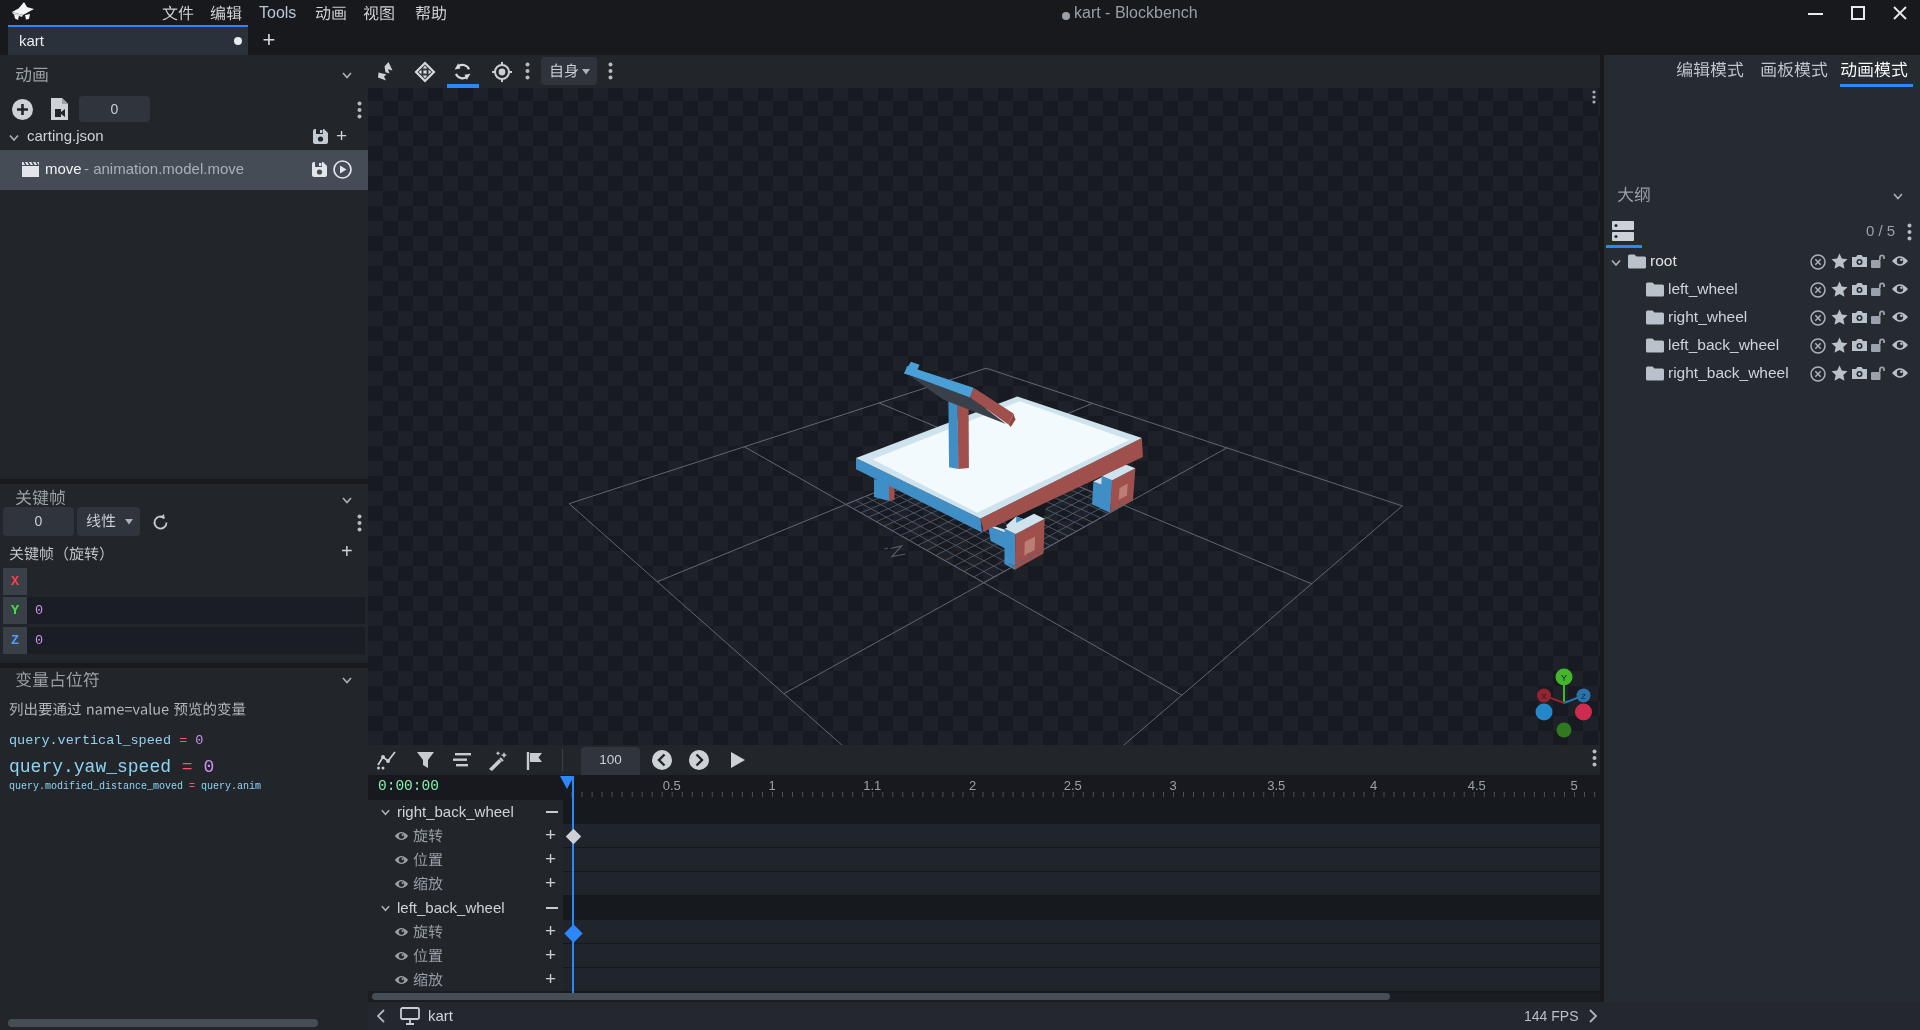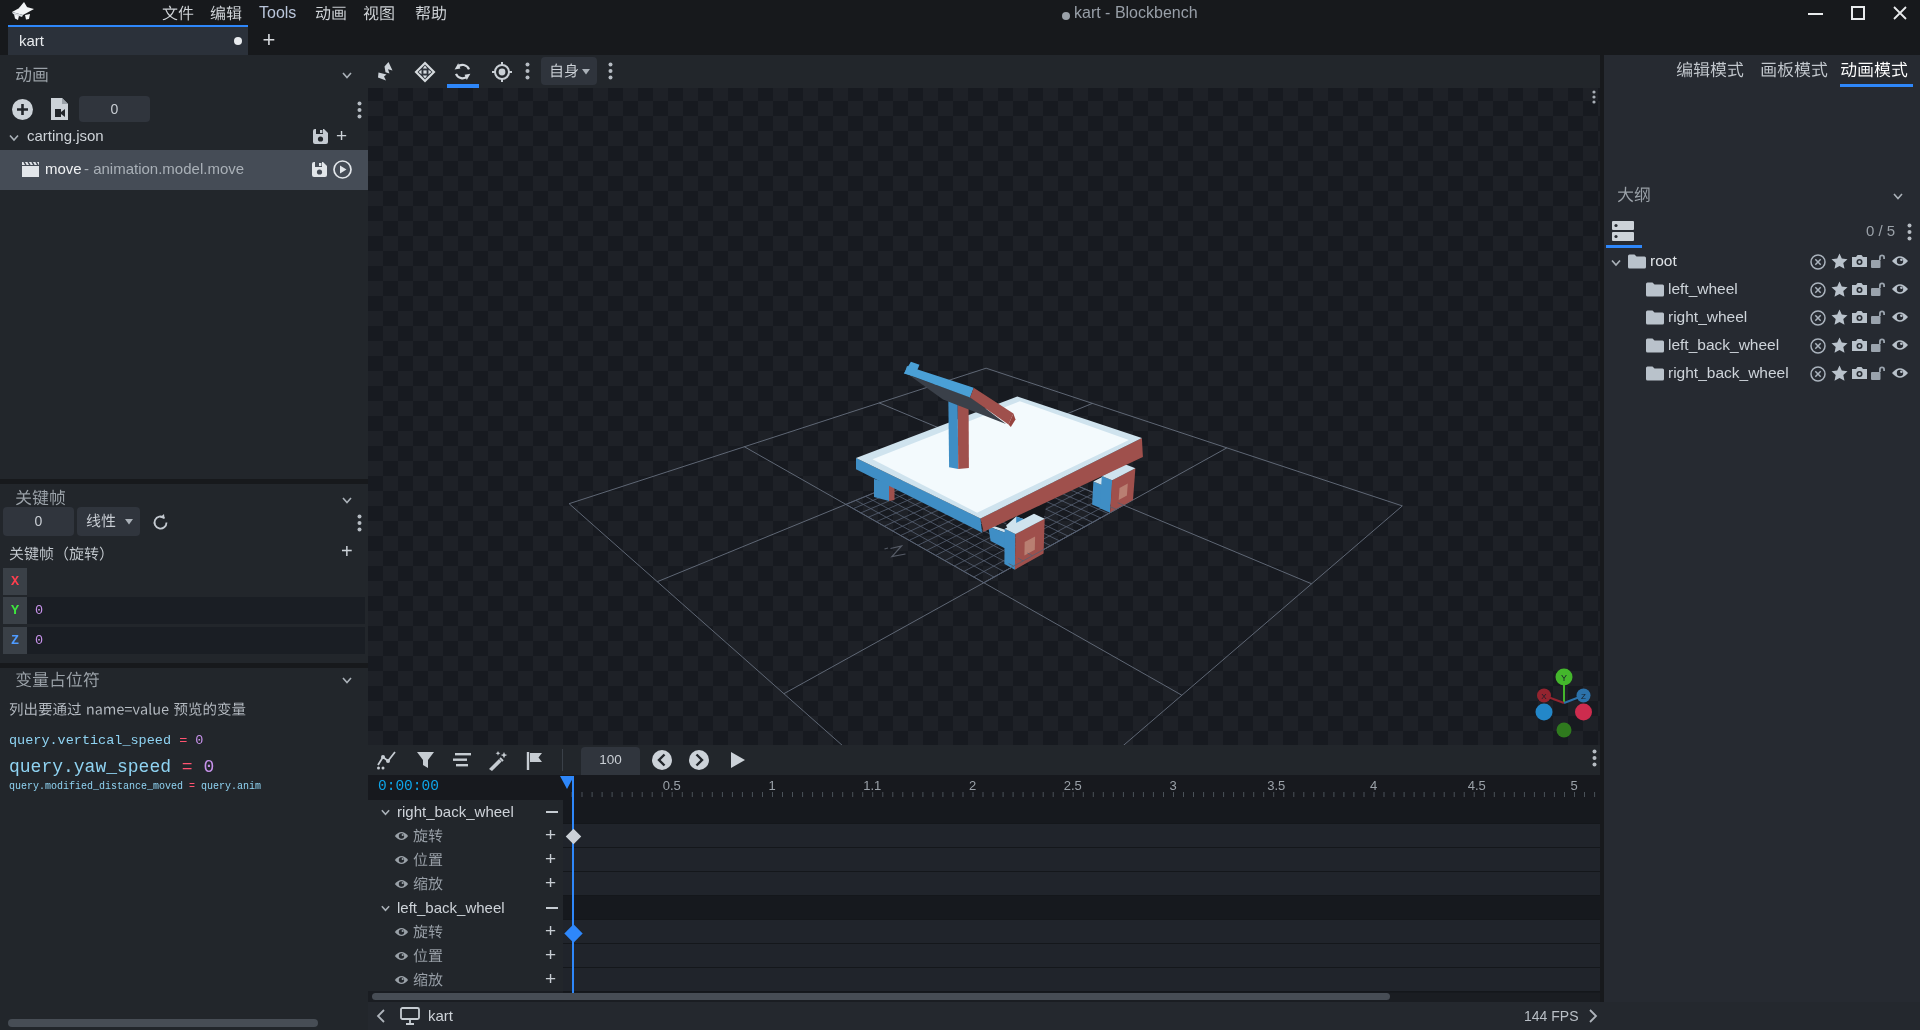--- a/index.html
+++ b/index.html
@@ -544,21 +544,21 @@
 <svg class="icon" style="left:362px;top:6px" width="16" height="18" viewBox="0 0 16 18">
       <path d="M1 1 L15 9 L1 17 Z" fill="#ccd2d8"></path>
     </svg>
 <svg class="icon" style="left:1224px;top:4px" width="5" height="18">
       <circle cx="2.5" cy="2.5" r="2" fill="#b6bcc3"></circle>
       <circle cx="2.5" cy="9" r="2" fill="#b6bcc3"></circle>
       <circle cx="2.5" cy="15.5" r="2" fill="#b6bcc3"></circle>
     </svg>
 <div style="position:absolute;left:0;top:30px;width:1232px;height:25px;background:#17191e"></div>
 <div style="position:absolute;left:0;top:246px;width:1232px;height:11px;background:#1a1d22"></div>
-<div class="mono" style="position:absolute;left:10px;top:33px;font-size:14.5px;color:#0ea5e9">0:00:00</div>
+<div class="mono" style="position:absolute;left:10px;top:33px;font-size:14.5px;color:#86efac">0:00:00</div>
 <svg class="icon" style="left:0px;top:32px" width="1232" height="20" viewBox="0 0 1232 20">
       <rect x="203.5" y="15" width="1" height="5" fill="#4a5158"></rect>
       <rect x="213.5" y="15" width="1" height="5" fill="#4a5158"></rect>
       <rect x="223.6" y="15" width="1" height="5" fill="#4a5158"></rect>
       <rect x="233.6" y="15" width="1" height="5" fill="#4a5158"></rect>
       <rect x="243.6" y="15" width="1" height="5" fill="#4a5158"></rect>
       <rect x="253.6" y="15" width="1" height="5" fill="#4a5158"></rect>
       <rect x="263.7" y="15" width="1" height="5" fill="#4a5158"></rect>
       <rect x="273.7" y="15" width="1" height="5" fill="#4a5158"></rect>
       <rect x="283.7" y="15" width="1" height="5" fill="#4a5158"></rect>

